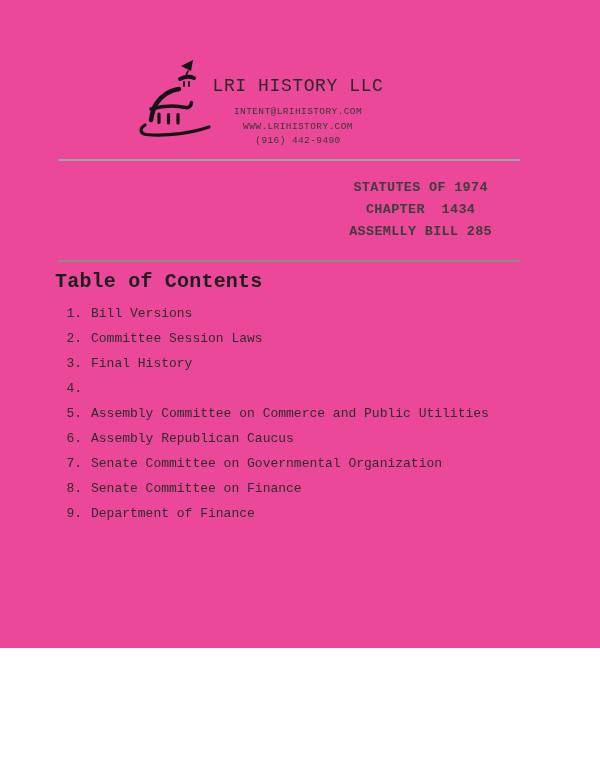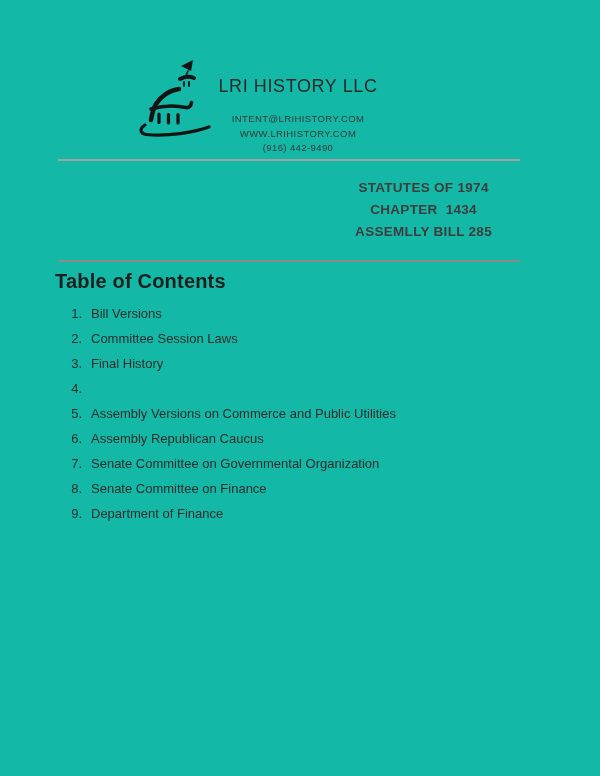--- a/index.html
+++ b/index.html
@@ -4,24 +4,24 @@
 <title>Document</title>
 <style>
   html, body {
     margin: 0;
     padding: 0;
     background: #ffffff;
   }
   .page {
     position: relative;
     width: 600px;
-    height: 776px;
-    background: #14b8a6;
+    height: 648px;
+    background: #ec4899;
     overflow: hidden;
-    font-family: Liberation Sans, sans-serif;
+    font-family: Liberation Mono, monospace;
   }
 
   
   .logo {
     position: absolute;
     left: 137px;
     top: 59px;
     width: 76px;
     height: 84px;
   }
@@ -31,21 +31,21 @@
     top: 76px;
     width: 300px;
     text-align: center;
   }
   .company-name {
     font-size: 18px;
     line-height: 21px;
     letter-spacing: 0.6px;
     color: #2a2a2a;
   }
-  .contact-lines { margin-top: 15px; }
+  .contact-lines { margin-top: 8px; }
   .contact-line {
     font-size: 9.5px;
     line-height: 14.5px;
     letter-spacing: 0.4px;
     color: #383838;
   }
 
   
   .rule {
     position: absolute;
@@ -163,21 +163,21 @@
         <span class="toc-number">3.</span>
         <span class="toc-label">Final History</span>
       </div>
 
       <div class="toc-item">
         <span class="toc-number">4.</span>
       </div>
 
       <div class="toc-item">
         <span class="toc-number">5.</span>
-        <span class="toc-label">Assembly Versions on Commerce and Public Utilities</span>
+        <span class="toc-label">Assembly Committee on Commerce and Public Utilities</span>
       </div>
 
       <div class="toc-item">
         <span class="toc-number">6.</span>
         <span class="toc-label">Assembly Republican Caucus</span>
       </div>
 
       <div class="toc-item">
         <span class="toc-number">7.</span>
         <span class="toc-label">Senate Committee on Governmental Organization</span>

